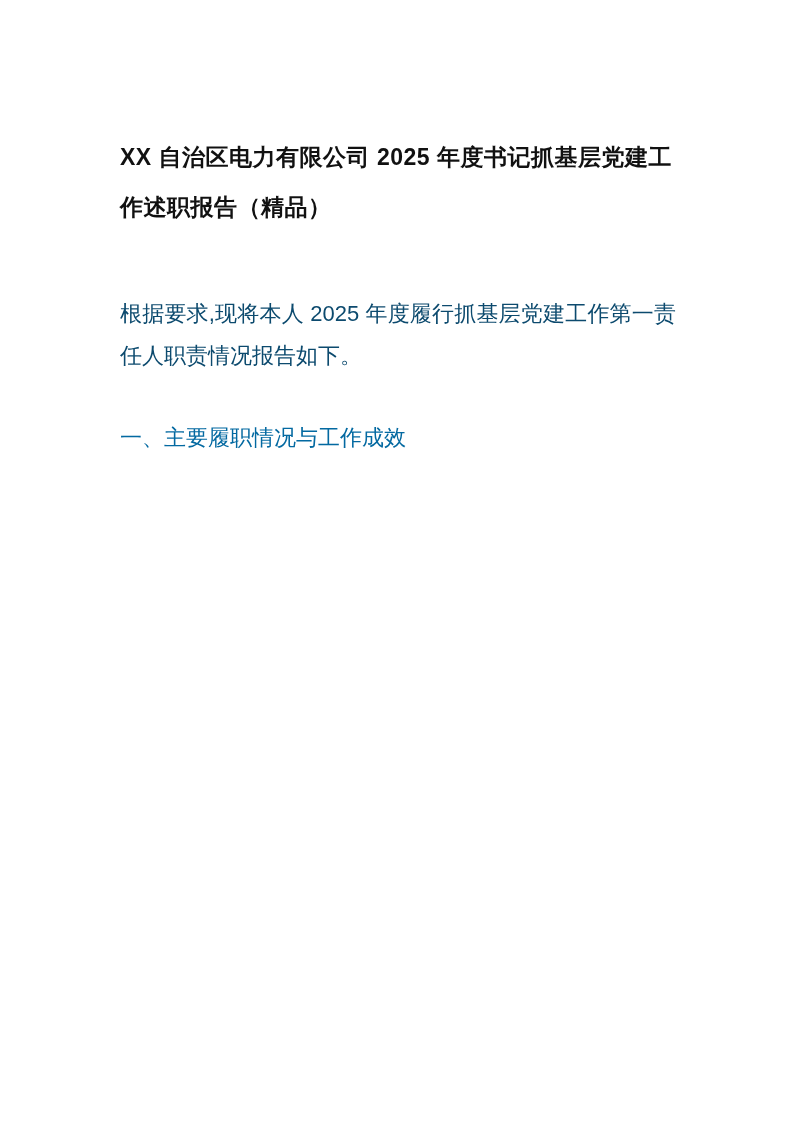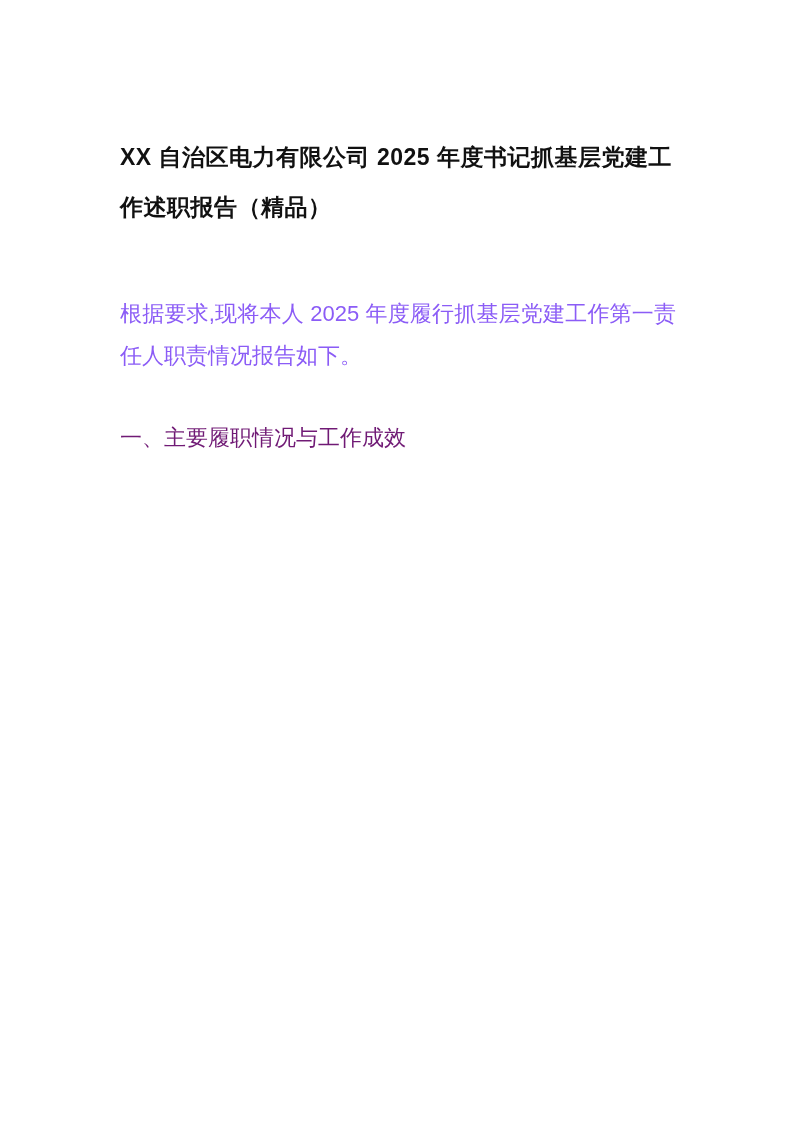--- a/index.html
+++ b/index.html
@@ -31,29 +31,29 @@
     color: #111111;
   }
   .doc-para {
     font-size: 22px;
     font-weight: normal;
     line-height: 42px;
     text-align: justify;
     text-justify: inter-character;
     margin: 12px 0 40px 0;
     word-break: break-all;
-    color: #8b5cf6;
+    color: #0c4a6e;
   }
   .doc-heading {
     font-size: 22px;
     font-weight: normal;
     line-height: 42px;
     text-align: left;
     margin: 0 0 40px 0;
-    color: #701a75;
+    color: #0369a1;
   }
 </style>
 </head>
 <body>
 
 <div class="page">
 
   <h1 class="doc-title">XX 自治区电力有限公司 2025 年度书记抓基层党建工作述职报告（精品）</h1>
 
   <p class="doc-para">根据要求,现将本人 2025 年度履行抓基层党建工作第一责任人职责情况报告如下。</p>

